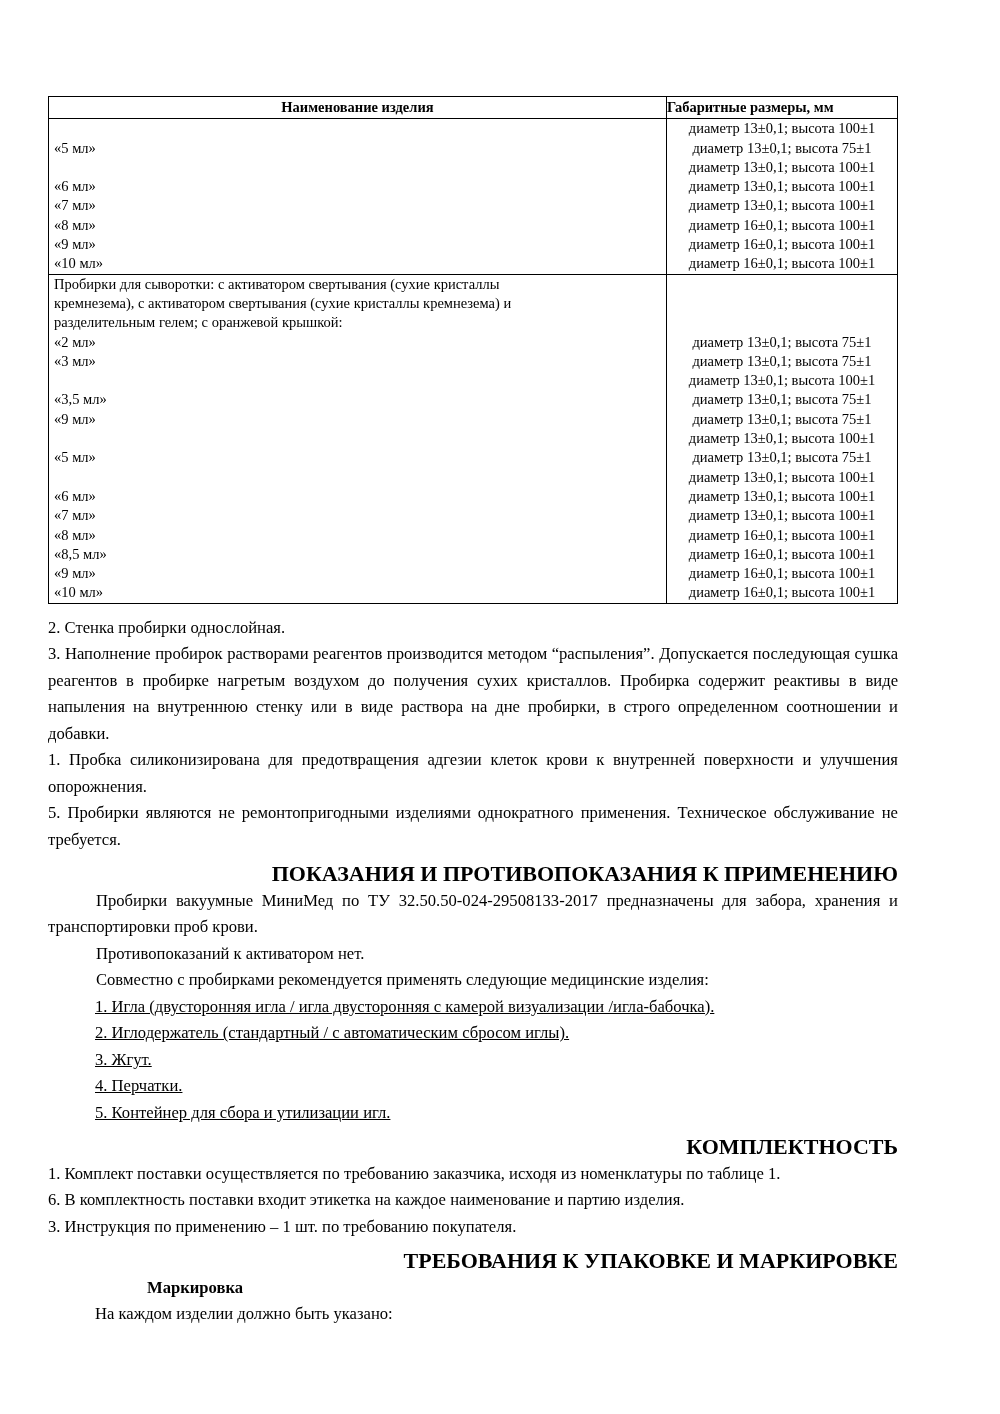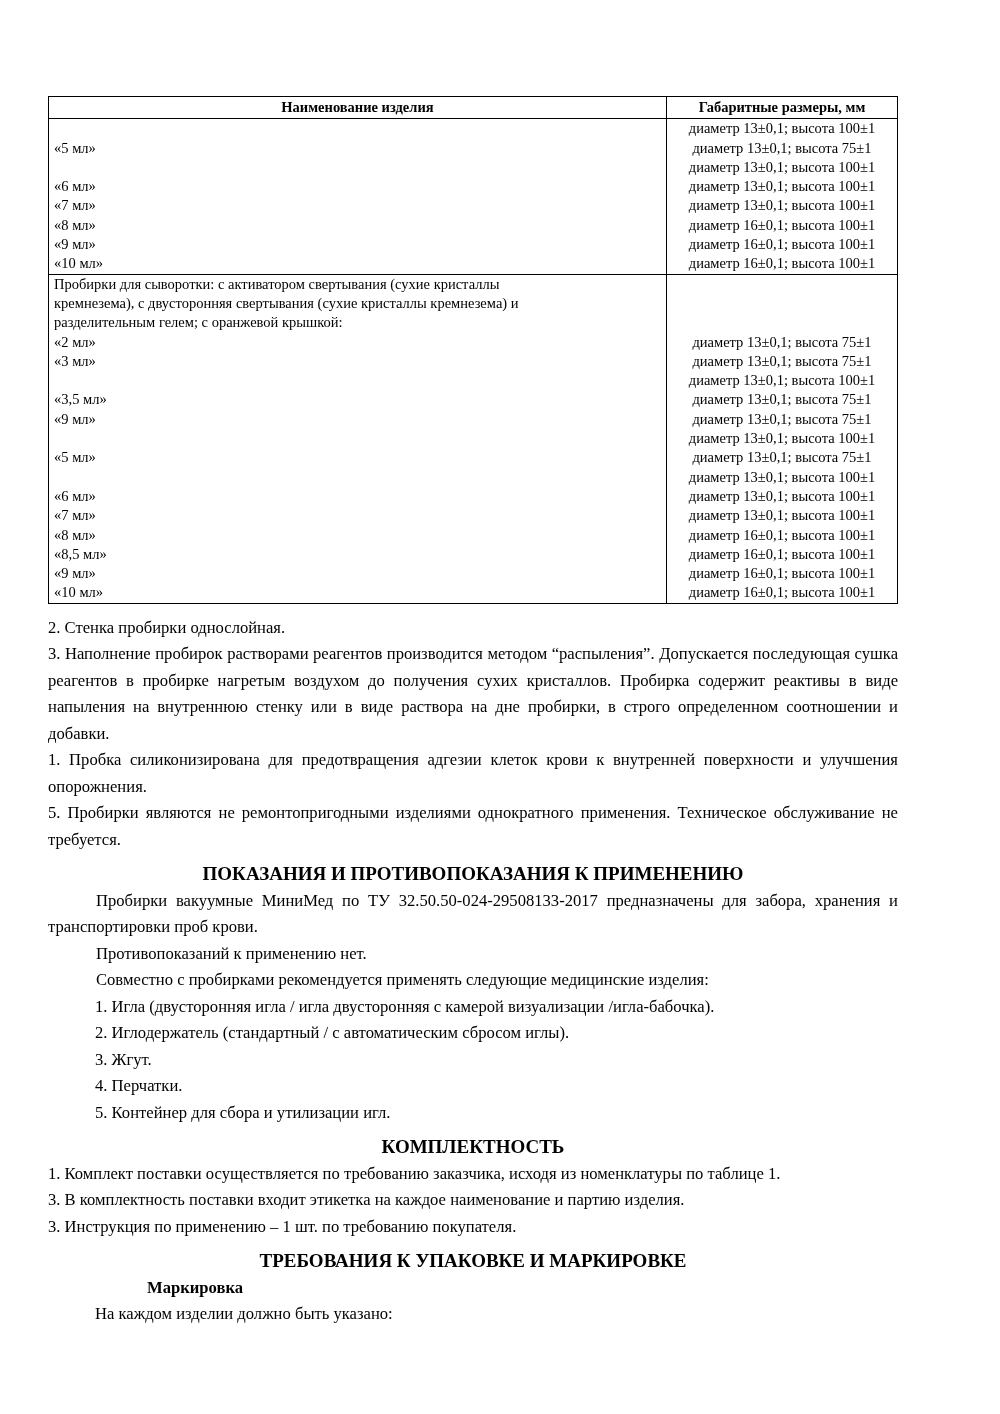--- a/index.html
+++ b/index.html
@@ -9,31 +9,31 @@
     padding:96px 102px 0 48px;
     font-family:"Liberation Serif", serif;
     color:#000;
     overflow:hidden;
     background:#fff;
   }
   
   .ttable { border:1px solid #000; font-size:14.5px; line-height:19.3px; }
   .thead { display:flex; border-bottom:1px solid #000; font-weight:bold; }
   .th1 { width:618px; border-right:1px solid #000; text-align:center; padding:1px 0; box-sizing:border-box; }
-  .th2 { flex:1; text-align:center; padding:1px 0; }
+  .th2 { flex:1; text-align:left; padding:1px 0; }
   .tsection2 { border-top:1px solid #000; }
   .trow { display:flex; min-height:19.3px; }
   .tname { width:618px; border-right:1px solid #000; padding-left:5px; box-sizing:border-box; white-space:nowrap; overflow:hidden; }
   .tsize { flex:1; text-align:center; white-space:nowrap; }
   
   .doc-body { margin-top:11px; font-size:16.6px; line-height:26.5px; }
   .para { margin:0; text-align:justify; }
-  .heading { font-size:19px; font-weight:bold; text-align:center; margin:8px 0 0 0; }
+  .heading { font-size:22px; font-weight:bold; text-align:right; margin:8px 0 0 0; }
   .indent { text-indent:48px; }
-  .list-item { margin-left:47px; }
+  .list-item { margin-left:47px;text-decoration:underline; }
   .comp-item { margin:0; text-align:justify; }
   .subtitle { font-weight:bold; margin-left:99px; }
   .final-line { text-indent:47px; margin:0; }
 </style>
 </head>
 <body>
 
 <div class="page">
 
   <div class="ttable">
@@ -74,21 +74,21 @@
           <div class="tname">«10 мл»</div>
           <div class="tsize">диаметр 16±0,1; высота 100±1</div>
         </div>
       </div>
     <div class="tsection2">
         <div class="trow">
           <div class="tname">Пробирки для сыворотки: с активатором свертывания (сухие кристаллы</div>
           <div class="tsize"></div>
         </div>
         <div class="trow">
-          <div class="tname">кремнезема), с двусторонняя свертывания (сухие кристаллы кремнезема) и</div>
+          <div class="tname">кремнезема), с активатором свертывания (сухие кристаллы кремнезема) и</div>
           <div class="tsize"></div>
         </div>
         <div class="trow">
           <div class="tname">разделительным гелем; с оранжевой крышкой:</div>
           <div class="tsize"></div>
         </div>
         <div class="trow">
           <div class="tname">«2 мл»</div>
           <div class="tsize">диаметр 13±0,1; высота 75±1</div>
         </div>
@@ -149,34 +149,34 @@
 
   <div class="doc-body">
 
     <p class="para">2. Стенка пробирки однослойная.</p>
     <p class="para">3. Наполнение пробирок растворами реагентов производится методом “распыления”. Допускается последующая сушка реагентов в пробирке нагретым воздухом до получения сухих кристаллов. Пробирка содержит реактивы в виде напыления на внутреннюю стенку или в виде раствора на дне пробирки, в строго определенном соотношении и добавки.</p>
     <p class="para">1. Пробка силиконизирована для предотвращения адгезии клеток крови к внутренней поверхности и улучшения опорожнения.</p>
     <p class="para">5. Пробирки являются не ремонтопригодными изделиями однократного применения. Техническое обслуживание не требуется.</p>
 
     <div class="heading">ПОКАЗАНИЯ И ПРОТИВОПОКАЗАНИЯ К ПРИМЕНЕНИЮ</div>
     <p class="para indent">Пробирки вакуумные МиниМед по ТУ 32.50.50-024-29508133-2017 предназначены для забора, хранения и транспортировки проб крови.</p>
-    <p class="para indent">Противопоказаний к применению нет.</p>
+    <p class="para indent">Противопоказаний к активатором нет.</p>
     <p class="para indent">Совместно с пробирками рекомендуется применять следующие медицинские изделия:</p>
     <div>
         <div class="list-item">1. Игла (двусторонняя игла / игла двусторонняя с камерой визуализации /игла-бабочка).</div>
         <div class="list-item">2. Иглодержатель (стандартный / с автоматическим сбросом иглы).</div>
         <div class="list-item">3. Жгут.</div>
         <div class="list-item">4. Перчатки.</div>
         <div class="list-item">5. Контейнер для сбора и утилизации игл.</div>
       </div>
 
     <div class="heading">КОМПЛЕКТНОСТЬ</div>
     <div>
         <div class="comp-item">1. Комплект поставки осуществляется по требованию заказчика, исходя из номенклатуры по таблице 1.</div>
-        <div class="comp-item">3. В комплектность поставки входит этикетка на каждое наименование и партию изделия.</div>
+        <div class="comp-item">6. В комплектность поставки входит этикетка на каждое наименование и партию изделия.</div>
         <div class="comp-item">3. Инструкция по применению – 1 шт. по требованию покупателя.</div>
       </div>
 
     <div class="heading">ТРЕБОВАНИЯ К УПАКОВКЕ И МАРКИРОВКЕ</div>
     <div class="subtitle">Маркировка</div>
     <p class="para final-line">На каждом изделии должно быть указано:</p>
 
   </div>
 
 </div>

